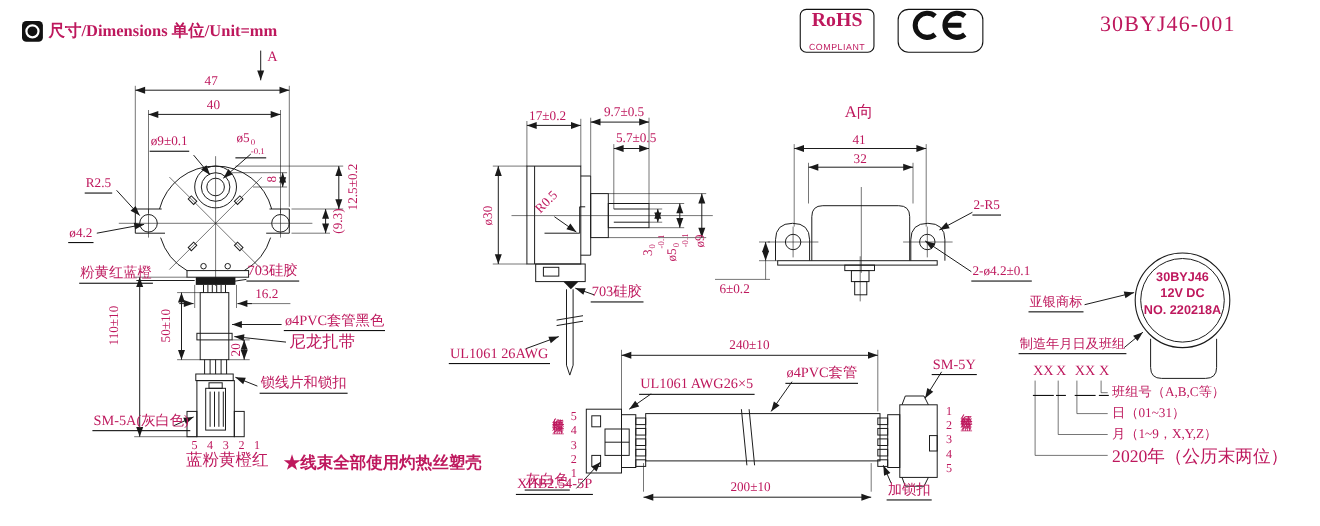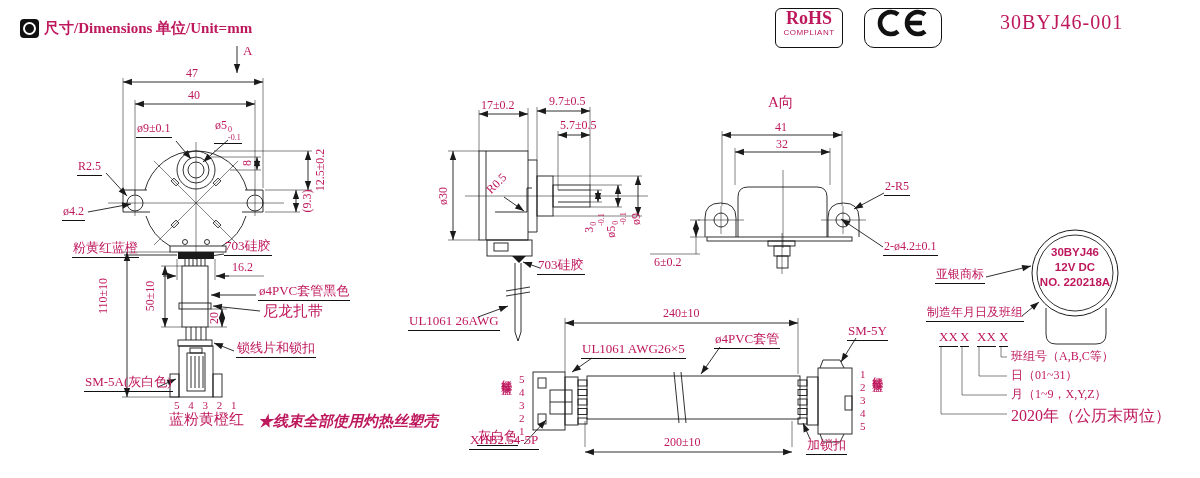--- a/index.html
+++ b/index.html
@@ -12,33 +12,33 @@
   .lbl{position:absolute;font:13px "Liberation Serif",serif;white-space:nowrap;line-height:1.15;}
   .dim{font-size:12px;}
   .u{border-bottom:1px solid #111;padding:0 1px 1px 1px;}
   .rot{transform:translate(-50%,-50%) rotate(-90deg);transform-origin:center;}
   .rot45{transform:translate(-50%,-50%) rotate(-45deg);transform-origin:center;}
   .vert{writing-mode:vertical-rl;text-orientation:upright;letter-spacing:1px;font-size:11px;}
   .tol{display:inline-flex;flex-direction:column;line-height:1;font-size:8px;vertical-align:-3px;margin-left:1px;}
   .tol i{font-style:normal;}
   .pins{font-size:11px;letter-spacing:3px;}
   .cols{font-size:15px;}
-  .note{font-size:15px;font-weight:bold;font-style:italic;}
+  .note{font-size:15px;font-weight:bold;}
   .hdr-title{position:absolute;left:44px;top:19px;font-size:15px;font-weight:600;font-family:"Liberation Serif",serif;}
   .hdr-icon{position:absolute;left:20px;top:19px;width:19px;height:19px;background:#111;border-radius:4px;display:flex;align-items:center;justify-content:center;}
   .hdr-icon b{width:9px;height:9px;border:2.5px solid #fff;border-radius:50%;}
-  .badge{position:absolute;border:1.6px solid #111;border-radius:6px;display:flex;flex-direction:column;align-items:center;justify-content:flex-start;margin-left:48px;}
+  .badge{position:absolute;border:1.6px solid #111;border-radius:6px;display:flex;flex-direction:column;align-items:center;justify-content:space-between;}
   #rohs{left:727px;top:8px;width:66px;height:38px;}
   #rohs .l1{font:bold 18px "Liberation Serif",serif;line-height:1;}
   #rohs .l2{font:8px "Liberation Sans",sans-serif;letter-spacing:0.5px;margin-top:1px;}
   #ce{left:816px;top:8px;width:76px;height:38px;border-radius:10px;}
   #partno{position:absolute;left:1000px;top:11px;font:20px "Liberation Serif",serif;letter-spacing:1px;}
   .circ-txt{position:absolute;left:1033px;top:245px;width:84px;text-align:center;
             font:bold 11.5px "Liberation Sans",sans-serif;line-height:1.3;}
-  .code{font:13px "Liberation Serif",serif;border-bottom:1px solid #111;padding-bottom:1px;}
+  .code{font:13px "Liberation Serif",serif;border-bottom:1px solid #111;padding-bottom:14px;}
 </style>
 </head>
 <body>
 
 <div id="canvas">
 
   <svg id="art" width="1200" height="478">
     <defs>
       <marker id="ar" viewBox="0 0 10 8" markerWidth="11" markerHeight="9" refX="9.5" refY="4" orient="auto-start-reverse">
         <path class="f" d="M0.5,0.8 L9.5,4 L0.5,7.2 Z"></path>

